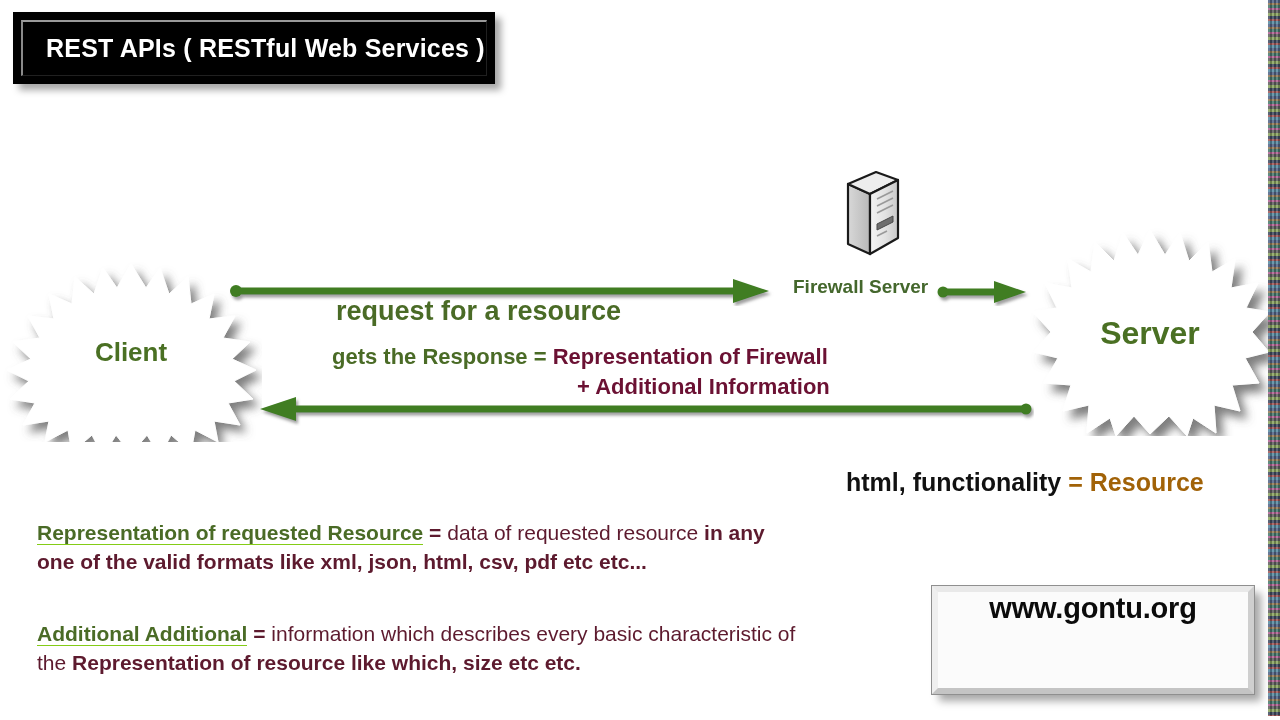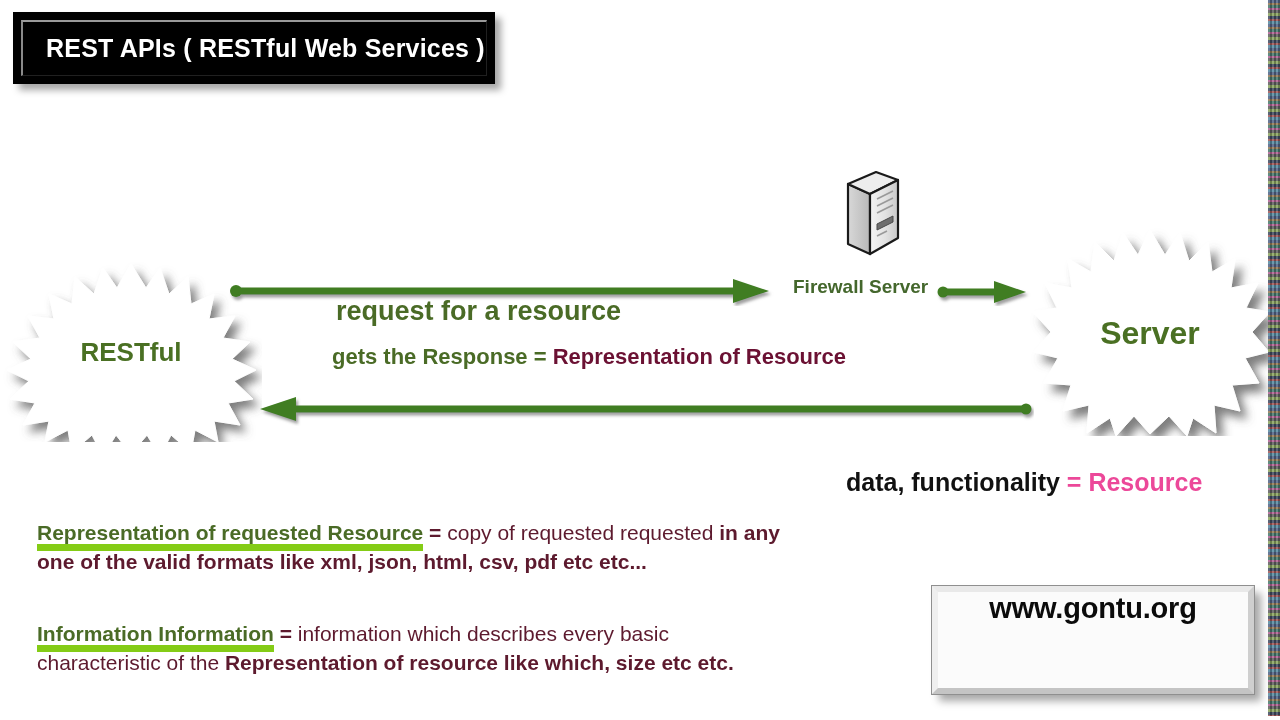--- a/index.html
+++ b/index.html
@@ -109,36 +109,36 @@
   #label-response-line2 {
     left: 577px; top: 374px;
     font-size: 22px; font-weight: bold;
   }
   .green-txt { color: #4a6b26; }
   .maroon-txt { color: #6b1133; }
   #label-resource {
     left: 846px; top: 468px;
     font-size: 25px; font-weight: bold; color: #111111;
   }
-  #label-resource .res-word { color: #ec4899; }
+  #label-resource .res-word { color: #a16207; }
 
   
   .para {
     position: absolute;
     color: #5d1a2e;
     font-size: 21px;
     line-height: 29px;
     width: 760px;
   }
   #para-representation { left: 37px; top: 518px; }
   #para-additional { left: 37px; top: 619px; }
   .term {
     color: #4a6b26;
     font-weight: bold;
-    border-bottom: 7px solid #84cc16;
+    border-bottom: 1px solid #84cc16;
   }
   .b { font-weight: bold; }
 
   
   #site-badge {
     position: absolute;
     left: 932px;
     top: 586px;
     width: 310px;
     height: 96px;
@@ -195,21 +195,21 @@
 
   <div class="burst" id="client-node">
     <svg class="shape" viewBox="0 0 262 180" preserveAspectRatio="none">
       <defs>
         <filter id="bshadow1" x="-30%" y="-30%" width="170%" height="170%">
           <feDropShadow dx="6" dy="7" stdDeviation="5" flood-color="#555" flood-opacity="0.75"></feDropShadow>
         </filter>
       </defs>
       <polygon filter="url(#bshadow1)" fill="#ffffff" stroke="#ffffff" stroke-width="1" points="131,2 146,26 160,6 169,32 188,15 191,42 214,32 209,57 235,54 223,76 250,80 232,97 256,108 234,119 253,137 228,141 240,163 214,159 218,180 195,168 191,190 171,173 160,194 147,173 131,192 116,173 103,194 92,173 72,190 68,168 45,180 49,159 23,163 35,141 10,137 29,119 7,108 31,97 13,80 40,76 28,54 54,57 49,32 72,42 75,15 94,32 103,6 117,26"></polygon>
     </svg>
-    <div class="burst-label">RESTful</div>
+    <div class="burst-label">Client</div>
   </div>
 
   <div class="burst" id="server-node">
     <svg class="shape" viewBox="0 0 240 208" preserveAspectRatio="none">
       <defs>
         <filter id="bshadow2" x="-30%" y="-30%" width="170%" height="170%">
           <feDropShadow dx="7" dy="8" stdDeviation="5" flood-color="#555" flood-opacity="0.75"></feDropShadow>
         </filter>
       </defs>
       <polygon filter="url(#bshadow2)" fill="#ffffff" stroke="#ffffff" stroke-width="1" points="120,2 135,27 150,5 159,33 178,14 182,44 205,31 201,60 228,55 216,80 240,84 222,104 239,124 215,130 229,155 202,157 210,183 184,177 186,205 163,190 157,208 139,188 120,206 104,188 86,208 80,190 57,205 59,177 33,183 41,157 14,155 28,130 4,124 21,104 3,84 27,80 15,55 42,60 38,31 61,44 65,14 84,33 93,5 108,27"></polygon>
@@ -283,33 +283,34 @@
       <line x1="774" y1="15" x2="40" y2="15" stroke="#3f7d20" stroke-width="7"></line>
       <polygon points="44,3 8,15 44,27" fill="#3f7d20"></polygon>
     </g>
   </svg>
 
   <div class="lbl" id="label-request">request for a resource</div>
 
   <div class="lbl" id="label-firewall">Firewall Server</div>
 
   <div class="lbl" id="label-response-line1">
-    <span class="green-txt">gets the Response = </span><span class="maroon-txt">Representation of Resource</span>
-  </div>
+    <span class="green-txt">gets the Response = </span><span class="maroon-txt">Representation of Firewall</span>
+  </div>
+  <div class="lbl maroon-txt" id="label-response-line2">+ Additional Information</div>
 
   <div class="lbl" id="label-resource">
-    <span>data, functionality </span><span class="res-word">= Resource</span>
+    <span>html, functionality </span><span class="res-word">= Resource</span>
   </div>
 
   <div class="para" id="para-representation">
-    <span class="term">Representation of requested Resource</span><span class="b"> = </span><span>copy of requested requested </span><span class="b">in any one of the valid formats like xml, json, html, csv, pdf etc etc...</span>
+    <span class="term">Representation of requested Resource</span><span class="b"> = </span><span>data of requested resource </span><span class="b">in any one of the valid formats like xml, json, html, csv, pdf etc etc...</span>
   </div>
 
   <div class="para" id="para-additional">
-    <span class="term">Information Information</span><span class="b"> = </span><span>information which describes every basic characteristic of the </span><span class="b">Representation of resource like which, size etc etc.</span>
+    <span class="term">Additional Additional</span><span class="b"> = </span><span>information which describes every basic characteristic of the </span><span class="b">Representation of resource like which, size etc etc.</span>
   </div>
 
   <div id="site-badge">
     <div id="site-badge-text">www.gontu.org</div>
   </div>
 
   <div id="video-noise"></div>
 
 </div>
 

